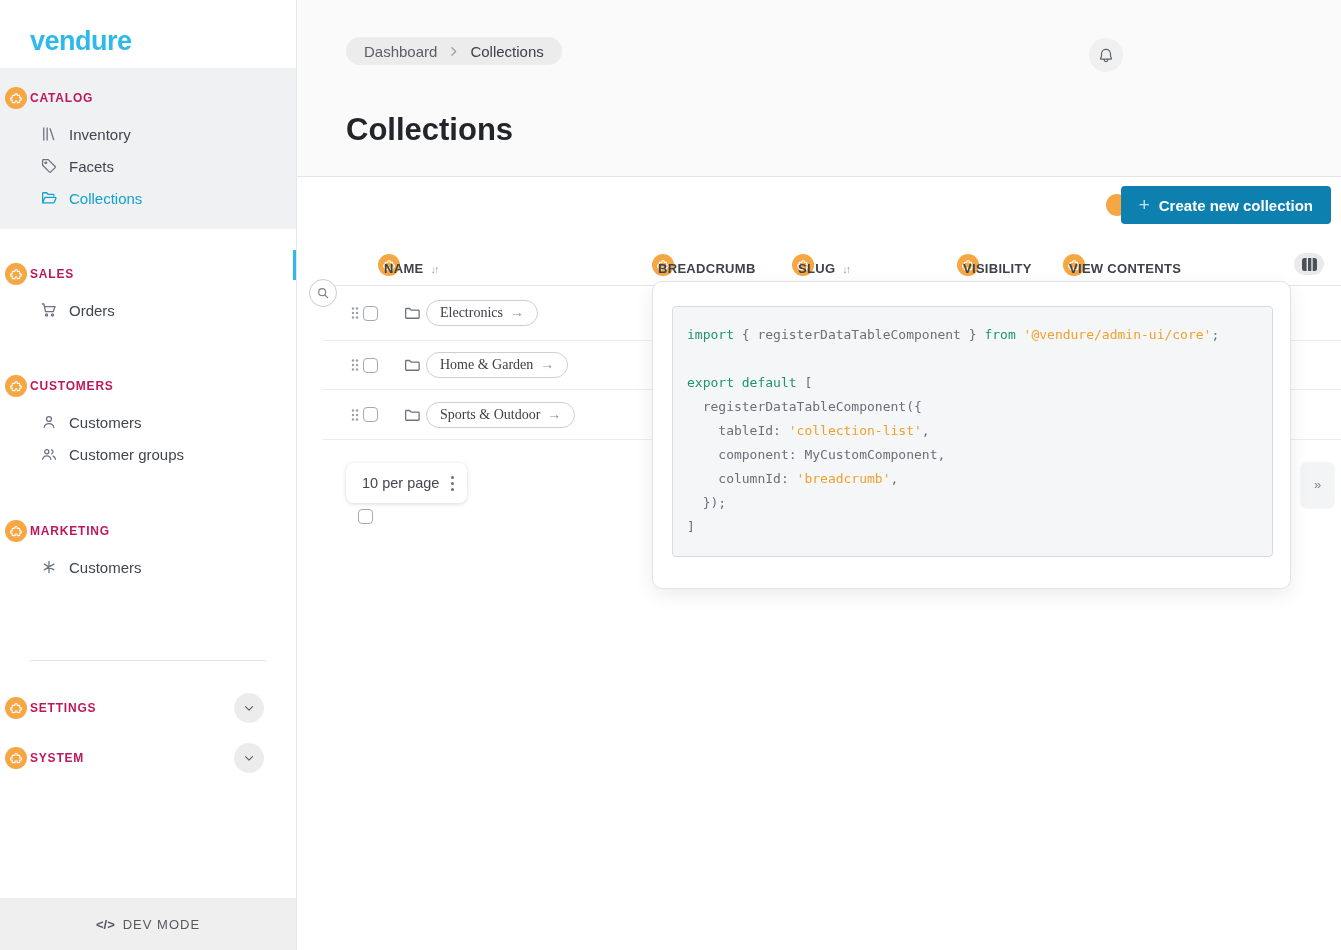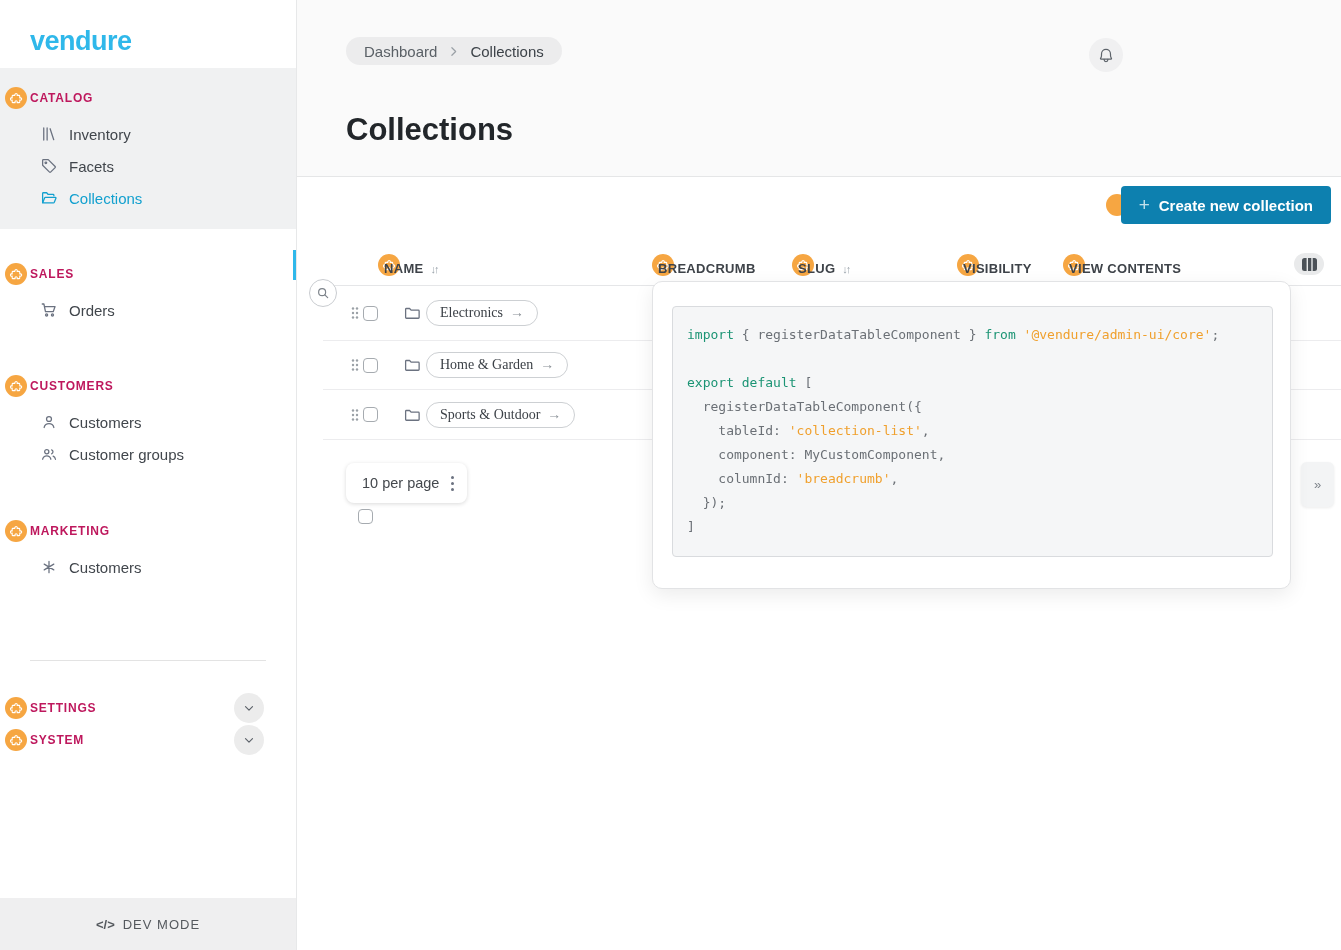--- a/index.html
+++ b/index.html
@@ -249,21 +249,21 @@
               <path d="M9.2 4.8a2.1 2.1 0 0 1 4.2 0c0 .4-.1.75-.27 1.05-.12.22.04.45.29.45H16.6a1.4 1.4 0 0 1 1.4 1.4v3.17c0 .25.23.41.45.29.3-.17.65-.27 1.05-.27a2.1 2.1 0 0 1 0 4.2c-.4 0-.75-.1-1.05-.27-.22-.12-.45.04-.45.29v3.17a1.4 1.4 0 0 1-1.4 1.4h-3.17c-.25 0-.41-.23-.29-.45.17-.3.27-.65.27-1.05a2.1 2.1 0 0 0-4.2 0c0 .4.1.75.27 1.05.12.22-.04.45-.29.45H5.4A1.4 1.4 0 0 1 4 18.3v-3.17c0-.25-.23-.41-.45-.29-.3.17-.65.27-1.05.27a2.1 2.1 0 0 1 0-4.2c.4 0 .75.1 1.05.27.22.12.45-.04.45-.29V7.7a1.4 1.4 0 0 1 1.4-1.4h3.17c.25 0 .41-.23.29-.45A2.1 2.1 0 0 1 9.2 4.8z"></path>
             </svg>
           </span>
           <span class="sec-label">SETTINGS</span>
           <span class="chev-btn">
             <svg width="14" height="14" viewBox="0 0 24 24" fill="none" stroke="#5d636a" stroke-width="2" stroke-linecap="round" stroke-linejoin="round">
               <polyline points="6 9.5 12 15.5 18 9.5"></polyline>
             </svg>
           </span>
         </div>
-        <div class="collapsed-row" style="margin-top: 2px; justify-content: space-between;">
+        <div class="collapsed-row" style="margin-top: 20px; justify-content: space-between;">
           <span class="dev-badge">
             <svg width="13" height="13" viewBox="0 0 24 24" fill="none" stroke="#fff" stroke-width="2" stroke-linejoin="round">
               <path d="M9.2 4.8a2.1 2.1 0 0 1 4.2 0c0 .4-.1.75-.27 1.05-.12.22.04.45.29.45H16.6a1.4 1.4 0 0 1 1.4 1.4v3.17c0 .25.23.41.45.29.3-.17.65-.27 1.05-.27a2.1 2.1 0 0 1 0 4.2c-.4 0-.75-.1-1.05-.27-.22-.12-.45.04-.45.29v3.17a1.4 1.4 0 0 1-1.4 1.4h-3.17c-.25 0-.41-.23-.29-.45.17-.3.27-.65.27-1.05a2.1 2.1 0 0 0-4.2 0c0 .4.1.75.27 1.05.12.22-.04.45-.29.45H5.4A1.4 1.4 0 0 1 4 18.3v-3.17c0-.25-.23-.41-.45-.29-.3.17-.65.27-1.05.27a2.1 2.1 0 0 1 0-4.2c.4 0 .75.1 1.05.27.22.12.45-.04.45-.29V7.7a1.4 1.4 0 0 1 1.4-1.4h3.17c.25 0 .41-.23.29-.45A2.1 2.1 0 0 1 9.2 4.8z"></path>
             </svg>
           </span>
           <span class="sec-label">SYSTEM</span>
           <span class="chev-btn">
             <svg width="14" height="14" viewBox="0 0 24 24" fill="none" stroke="#5d636a" stroke-width="2" stroke-linecap="round" stroke-linejoin="round">
               <polyline points="6 9.5 12 15.5 18 9.5"></polyline>
             </svg>

